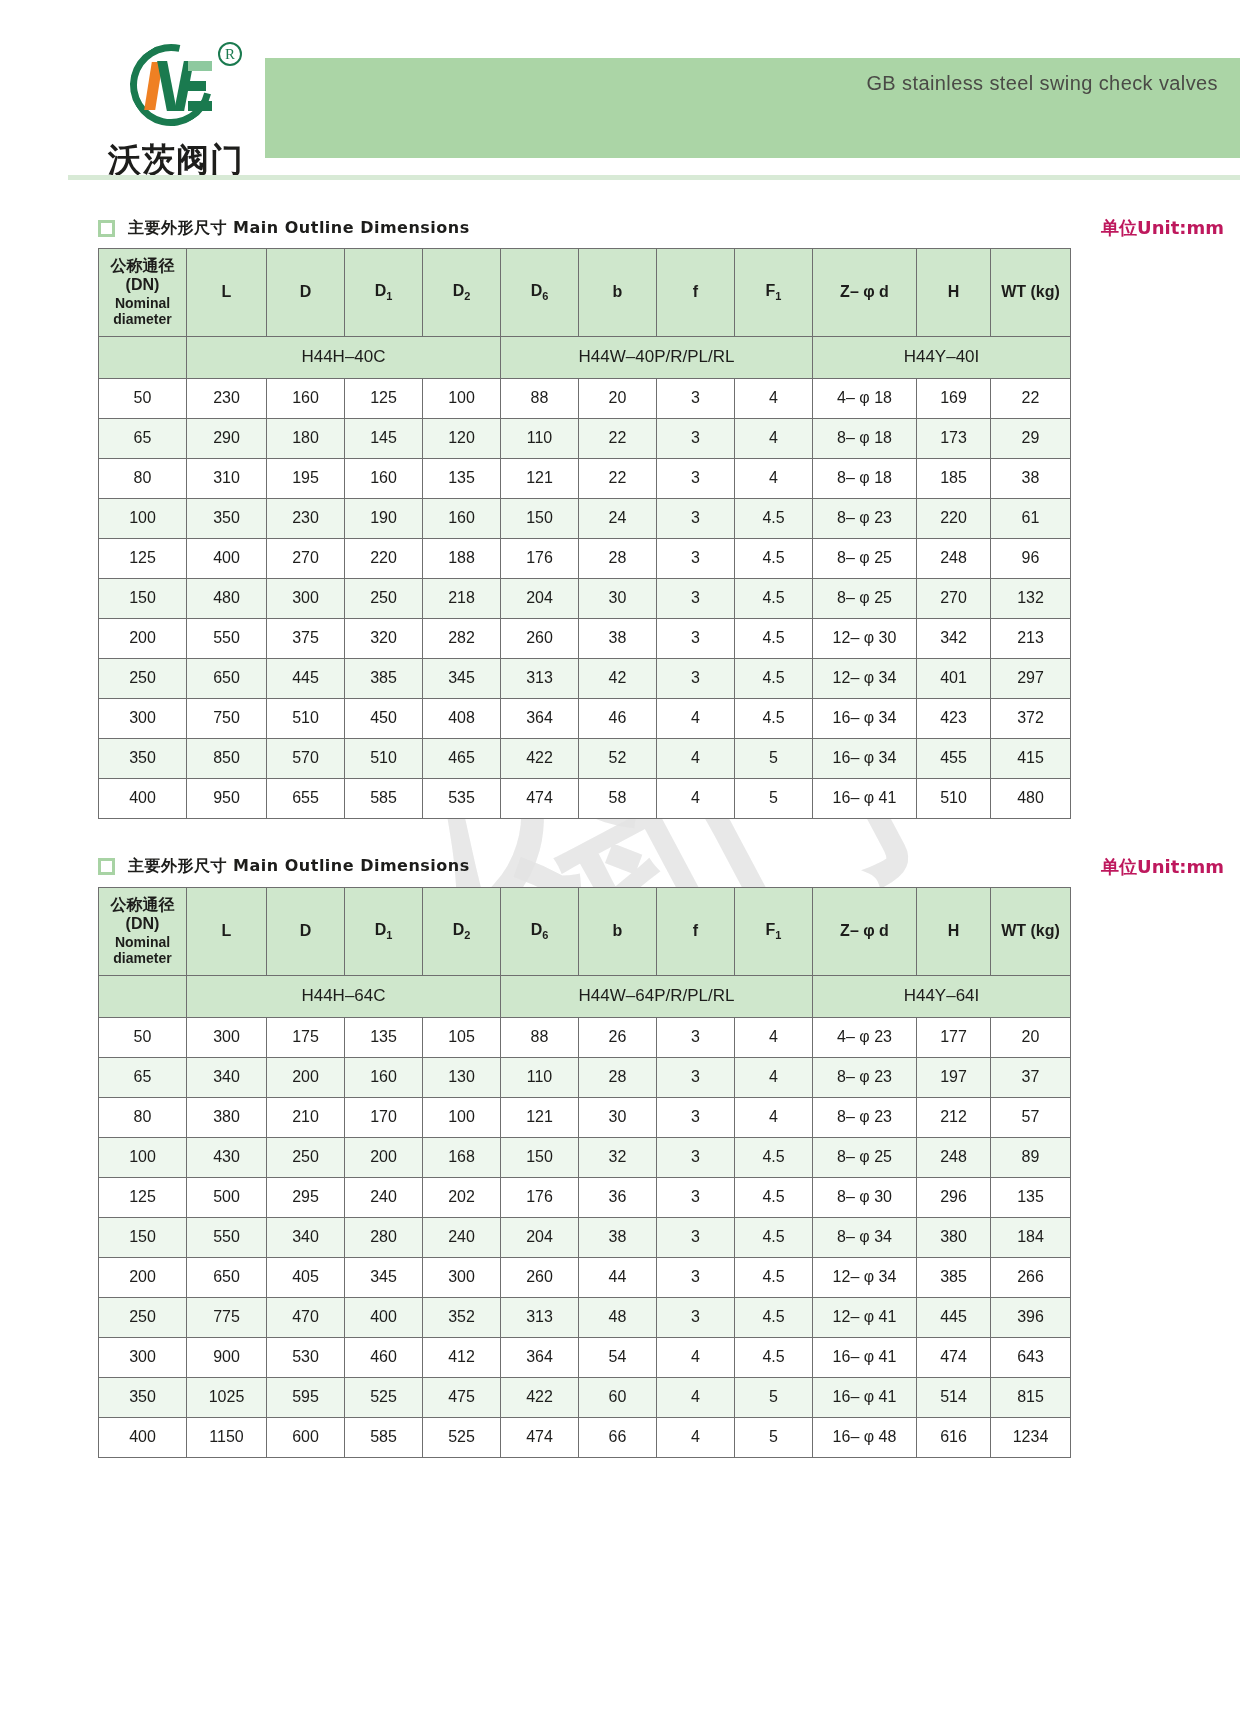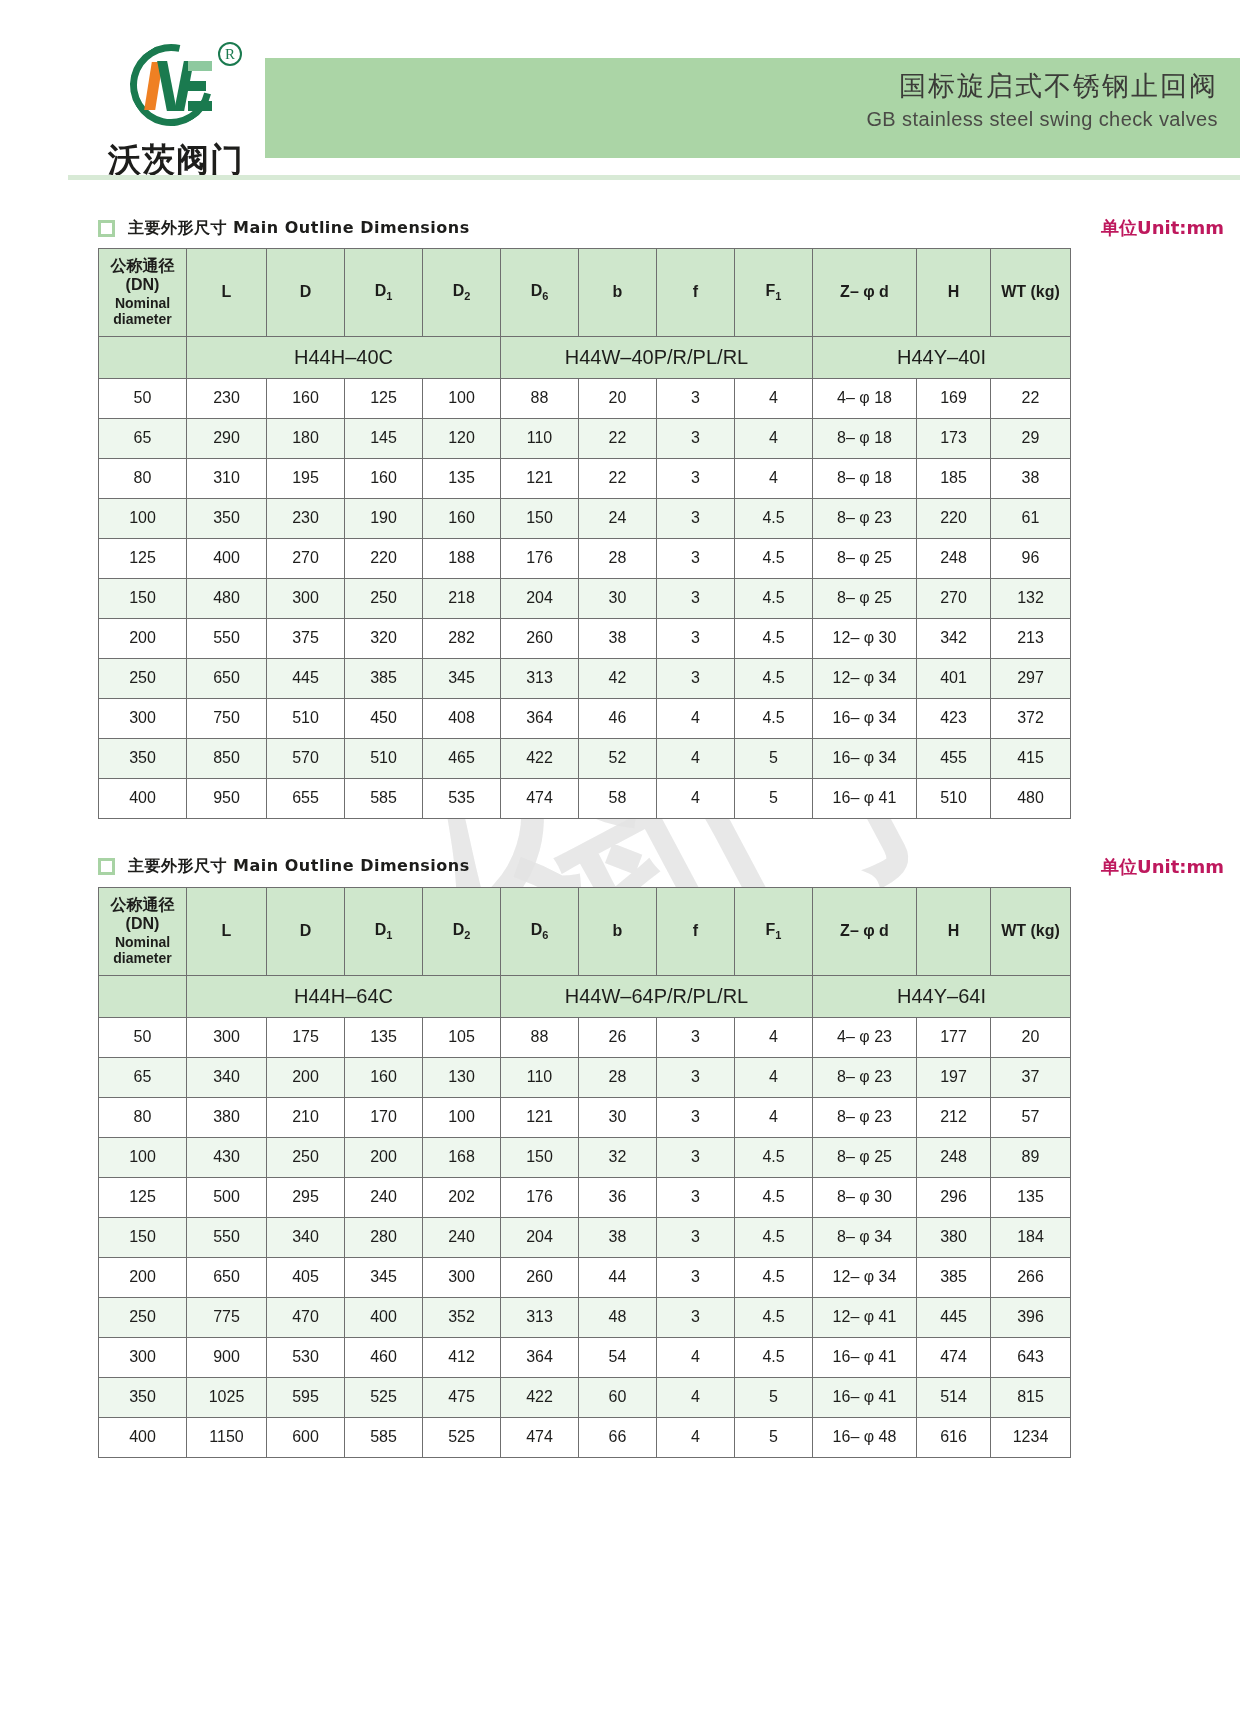--- a/index.html
+++ b/index.html
@@ -210,21 +210,21 @@
   th.dn-head {
     font-size: 15px;
     line-height: 1.18;
   }
   th.dn-head .cn { font-size: 16px; font-family: "DejaVu Sans", sans-serif; }
   th.dn-head .en { font-size: 14px; }
   .sub { font-size: 11px; vertical-align: sub; }
   tr.models td {
     background: #cfe7cc;
     height: 42px;
-    font-size: 20px;
+    font-size: 17px;
   }
   tbody tr.data td { height: 40px; background: #ffffff; }
   tbody tr.data.alt td { background: #eef7ee; }
 
   .col-dn   { width: 88px; }
   .col-L    { width: 80px; }
   .col-D    { width: 78px; }
   .col-D1   { width: 78px; }
   .col-D2   { width: 78px; }
   .col-D6   { width: 78px; }
@@ -248,21 +248,20 @@
         <span></span>
           <span></span>
           <span></span>
       </div>
       <div class="logo-r">R</div>
     </div>
     <div class="logo-text">沃茨阀门</div>
   </div>
 
   <div class="title-band">
-    <div class="title-cn">国标旋启式不锈钢止回阀</div>
     <div class="title-en">GB stainless steel swing check valves</div>
   </div>
   <div class="header-rule"></div>
 </div>
 
 <div class="watermark wm1">沃茨阀门</div>
 <div class="watermark wm2">沃茨阀门</div>
 
 <div class="section">
   <div class="sec-head">

